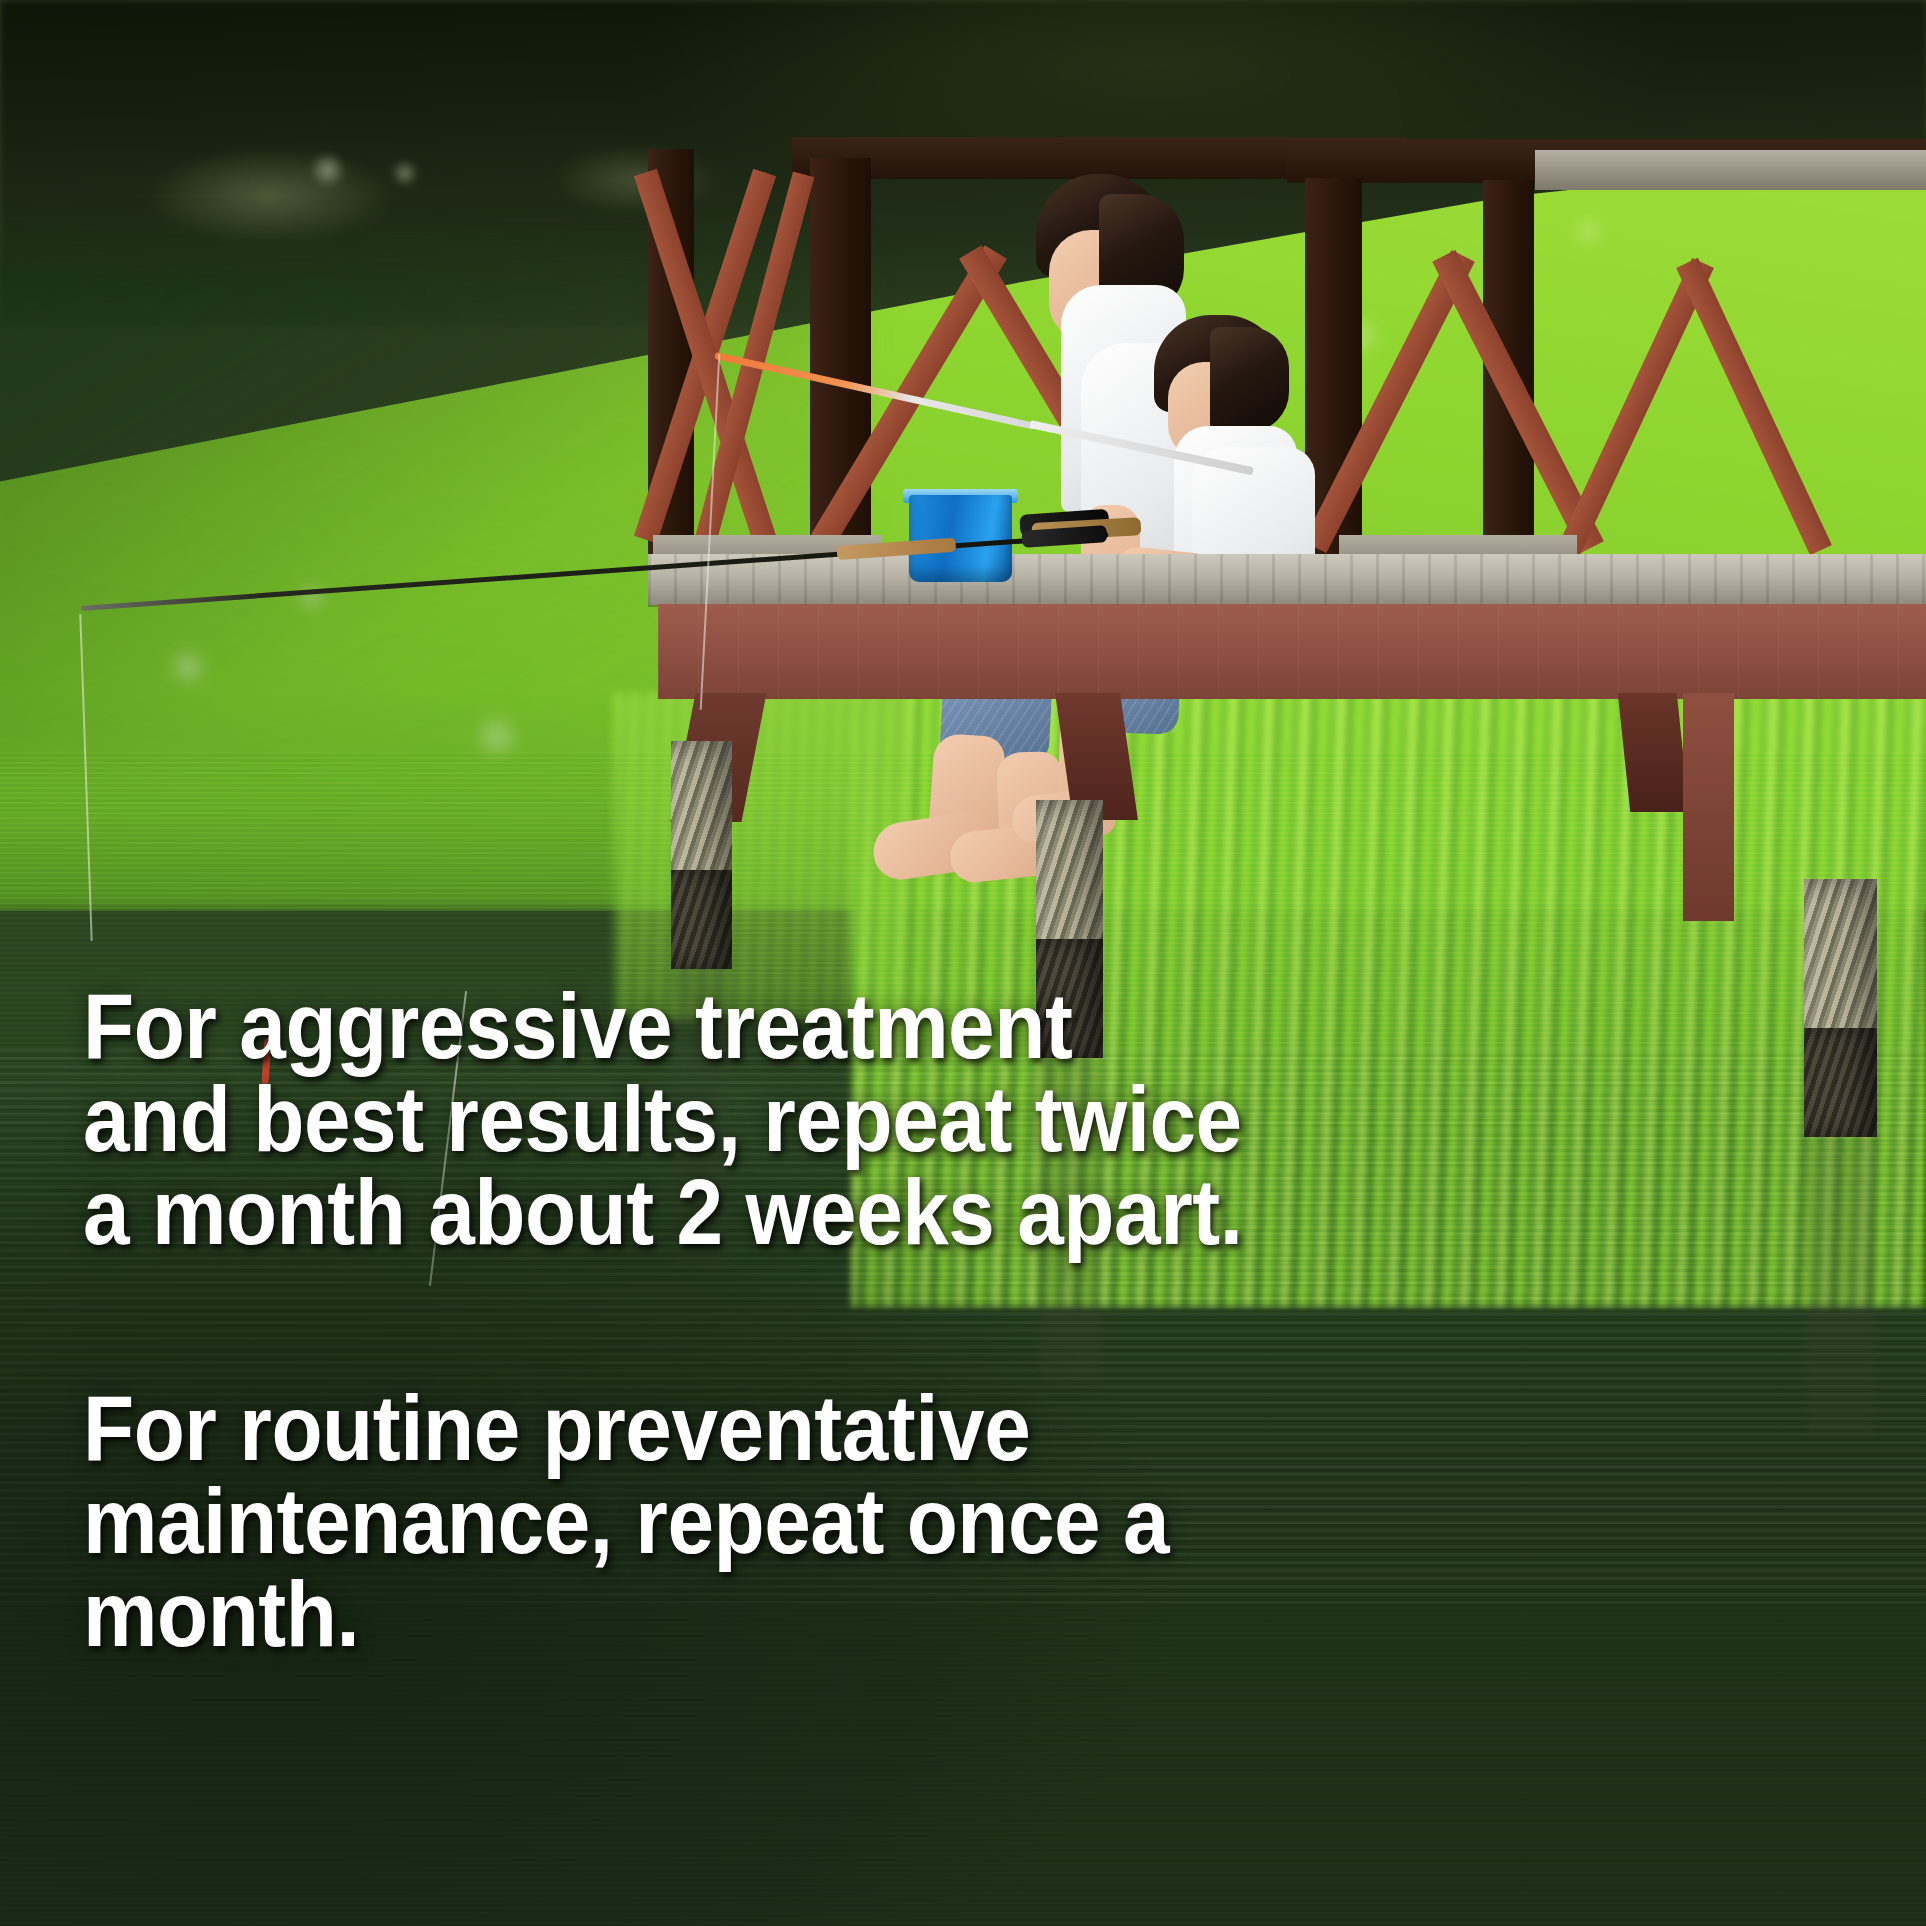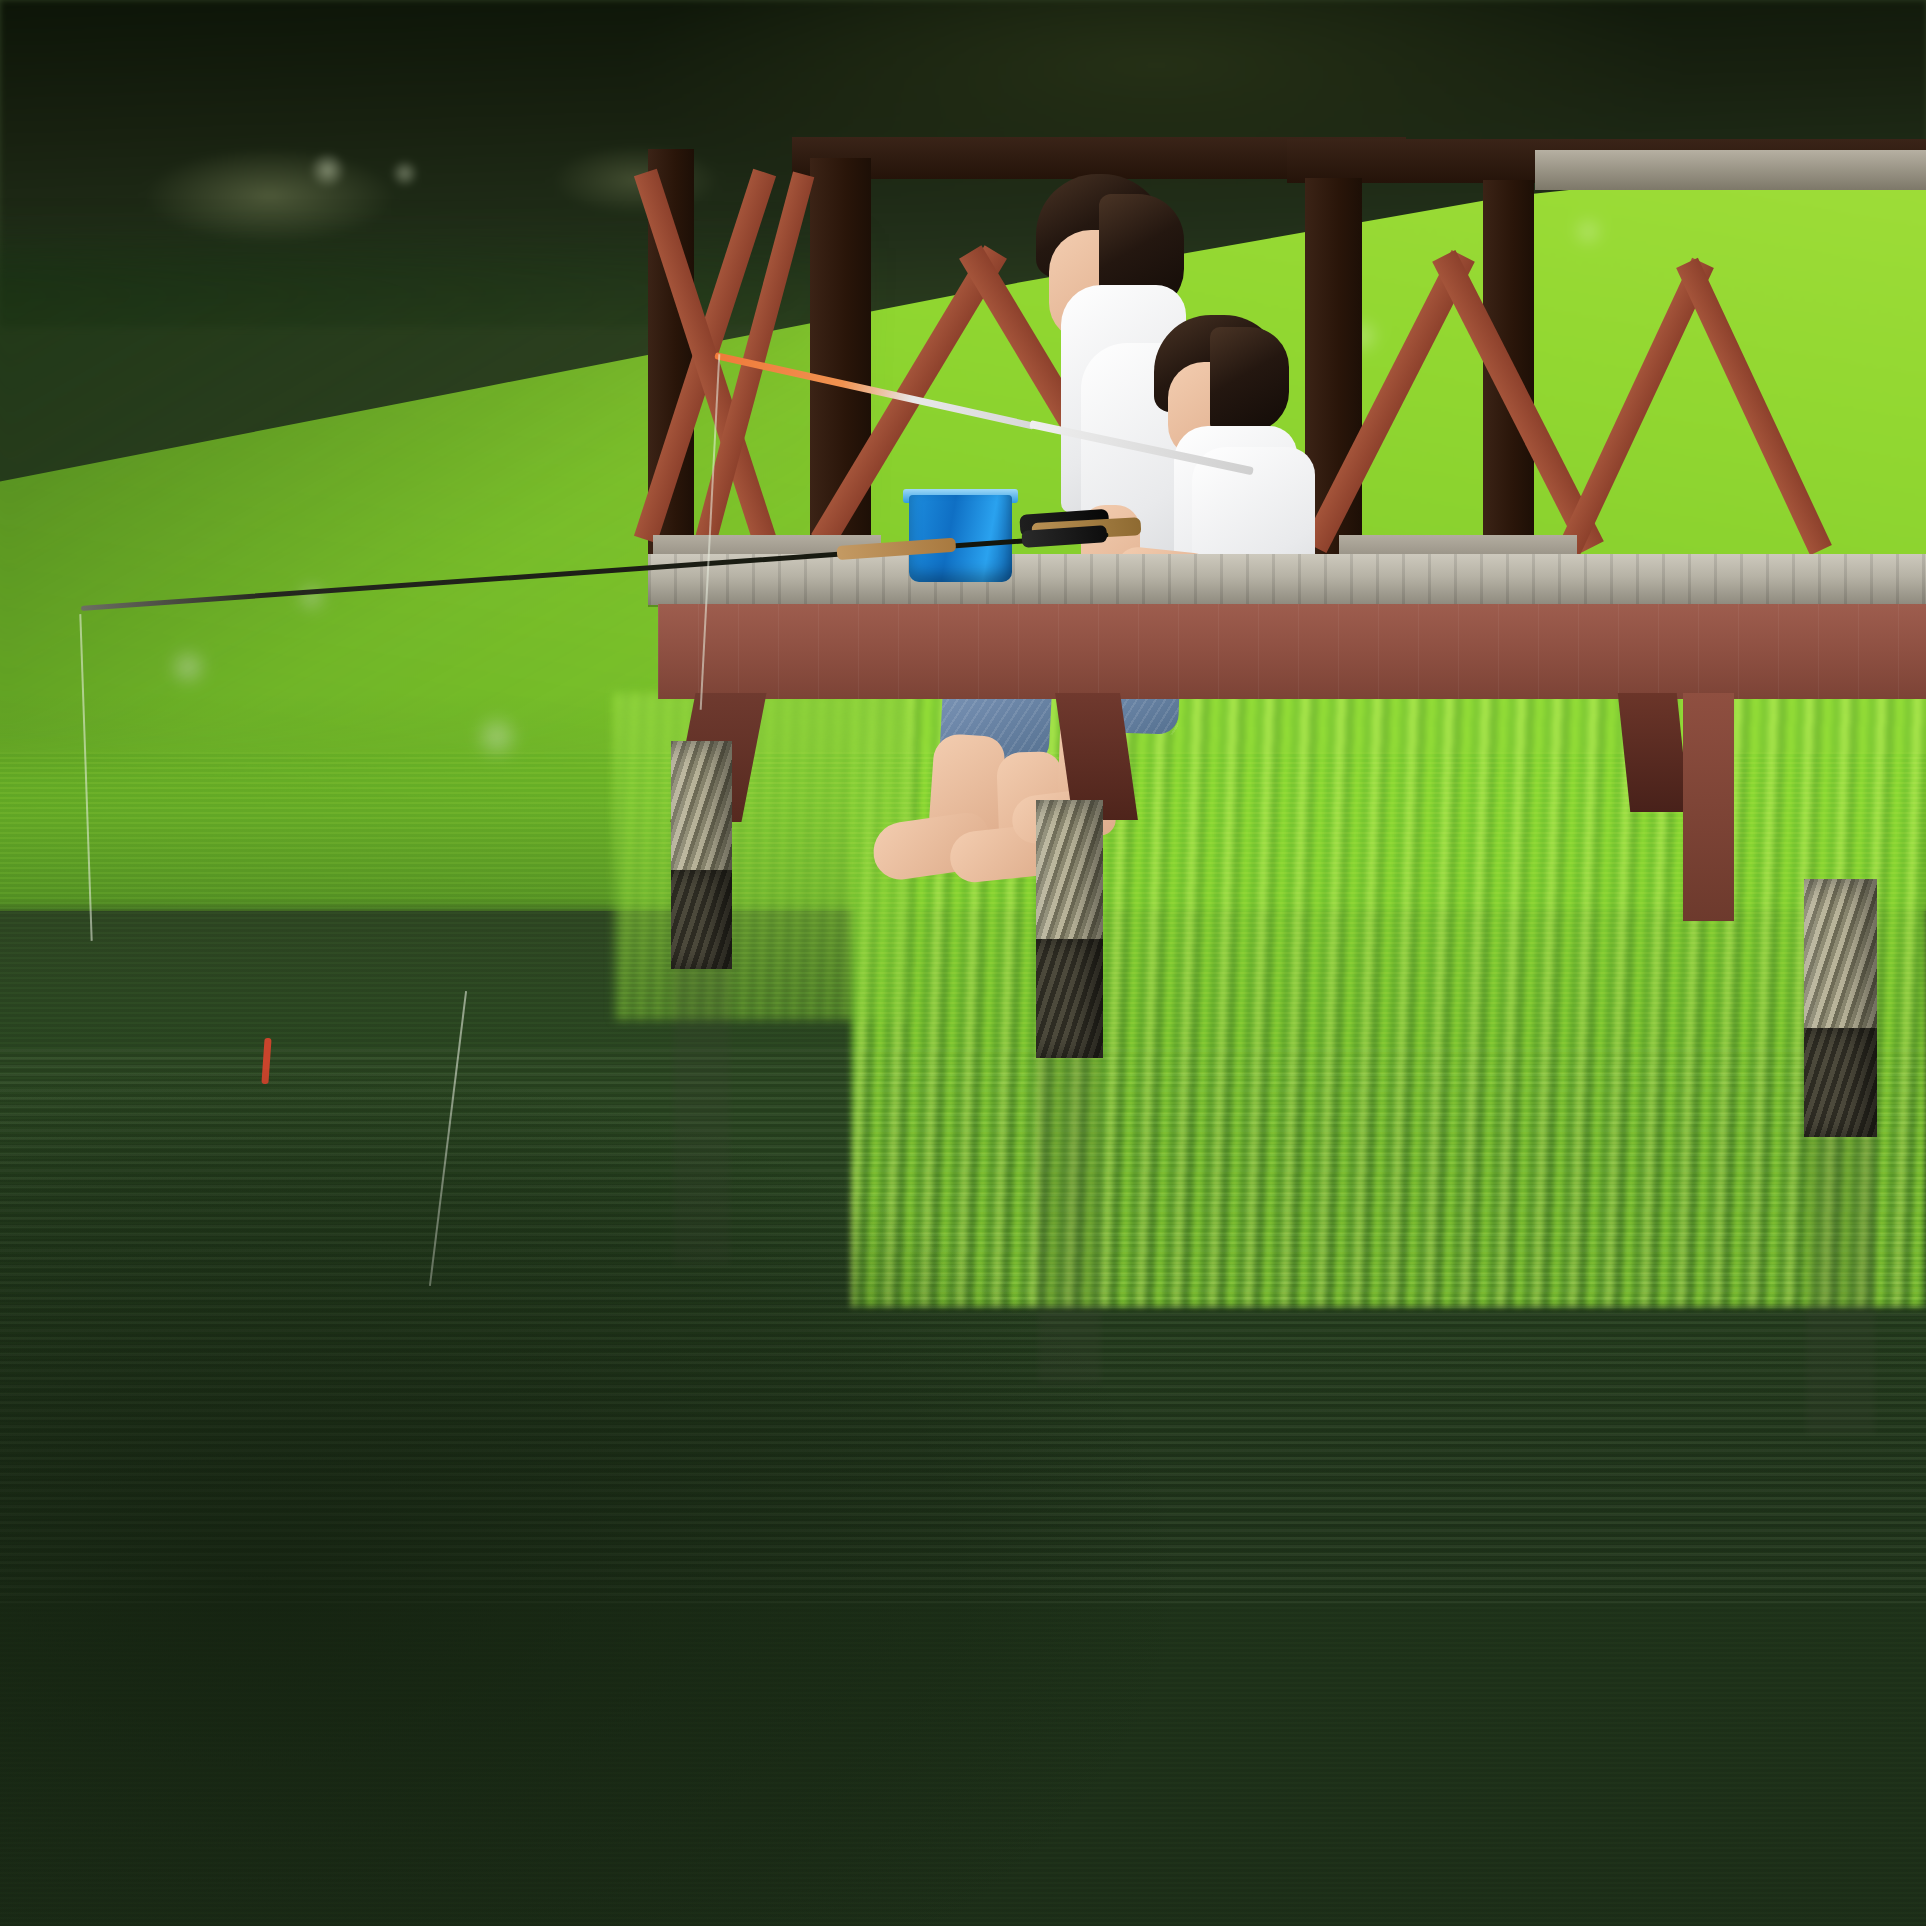--- a/index.html
+++ b/index.html
@@ -333,15 +333,22 @@
       <div class="rope"></div>
       <div class="sub"></div>
     </div>
   <div class="piling" id="piling3">
       <div class="rope"></div>
       <div class="sub"></div>
     </div>
 
   <div class="layer" id="waterdark"></div>
 
+  <div id="textwrap">
+    <div class="para" id="para1">For aggressive treatment
+and best results, repeat twice
+a month about 2 weeks apart.</div>
+    <div class="para" id="para2">For routine preventative
+maintenance, repeat once a month.</div>
+  </div>
 
 </div>
 
 
 </body></html>

